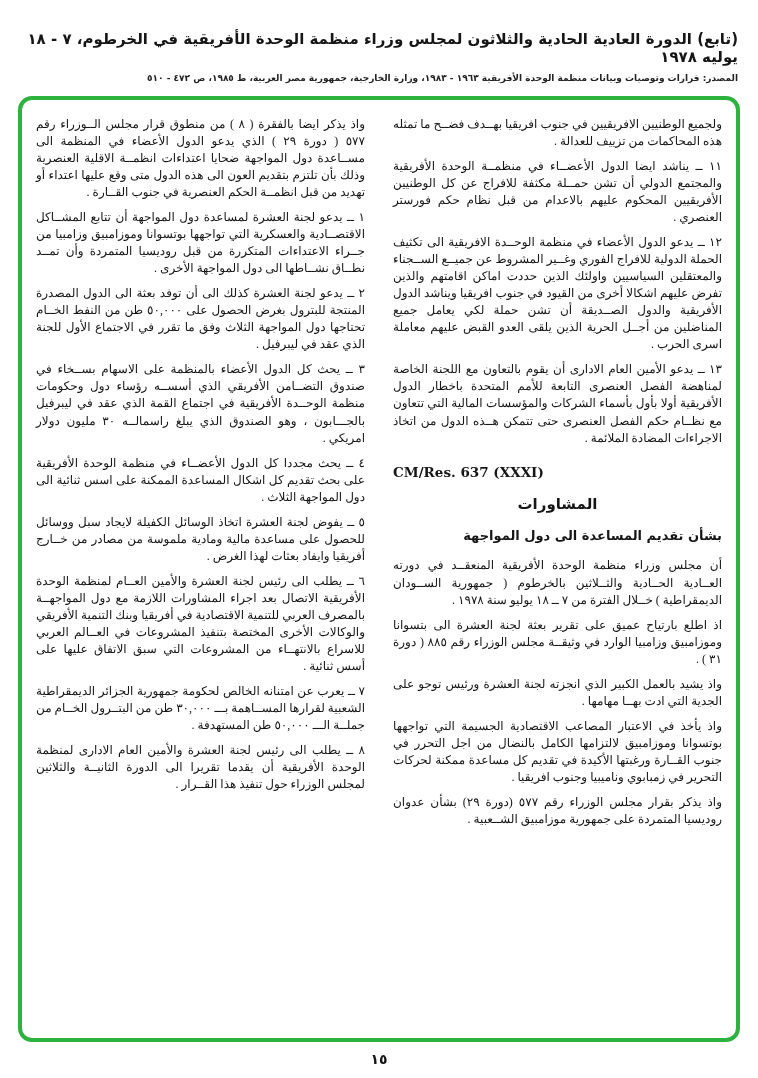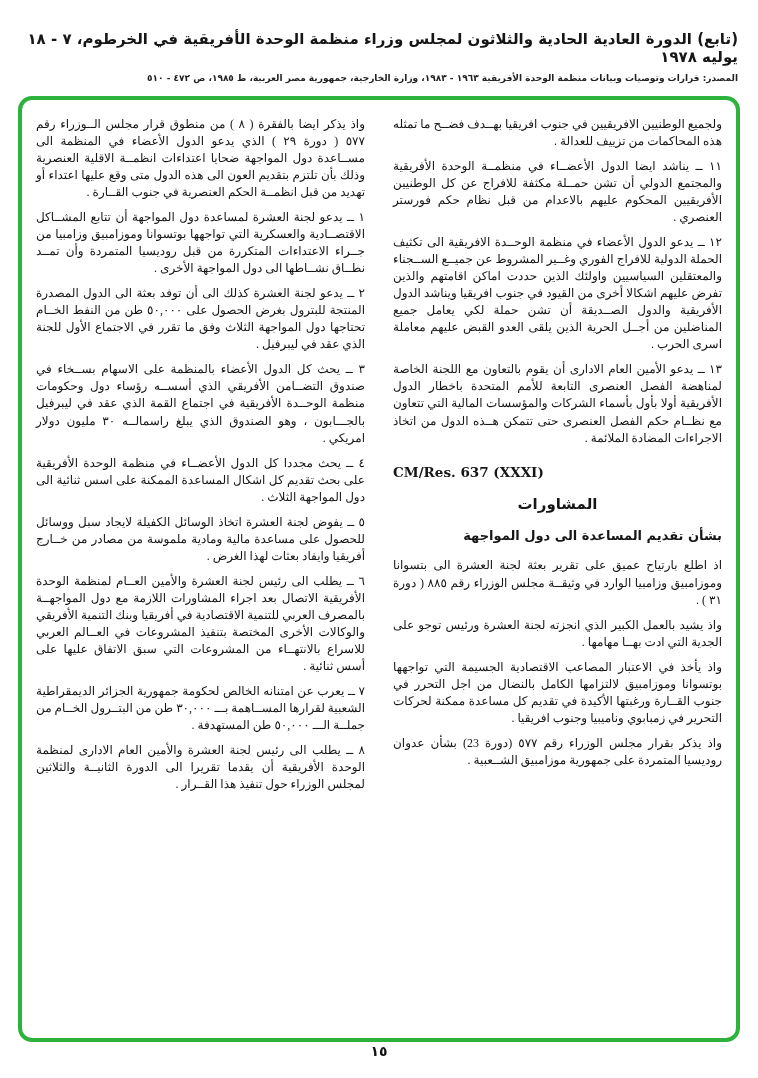--- a/index.html
+++ b/index.html
@@ -76,21 +76,21 @@
   .res-subtitle {
     text-align: right;
     font-weight: bold;
     font-size: 13px;
     margin: 0 0 12px 0;
   }
   .page-number {
     text-align: center;
     font-weight: bold;
     font-size: 14px;
-    margin-top: 1px;
+    margin-top: 9px;
     direction: rtl;
   }
 </style>
 </head>
 <body>
 
 <header class="page-header">
   <div class="header-line1">(تابع) الدورة العادية الحادية والثلاثون لمجلس وزراء منظمة الوحدة الأفريقية في الخرطوم، ٧ - ١٨ يوليه ١٩٧٨</div>
   <div class="header-line2">المصدر: قرارات وتوصيات وبيانات منظمة الوحدة الأفريقية ١٩٦٣ - ١٩٨٣، وزارة الخارجية، جمهورية مصر العربية، ط ١٩٨٥، ص ٤٧٢ - ٥١٠</div>
 </header>
@@ -101,24 +101,25 @@
     <div class="col" lang="ar">
       <p>ولجميع الوطنيين الافريقيين في جنوب افريقيا بهــدف فضــح ما تمثله هذه المحاكمات من تزييف للعدالة .</p>
       <p>١١ ــ يناشد ايضا الدول الأعضــاء في منظمــة الوحدة الأفريقية والمجتمع الدولي أن تشن حمــلة مكثفة للافراج عن كل الوطنيين الأفريقيين المحكوم عليهم بالاعدام من قبل نظام حكم فورستر العنصري .</p>
       <p>١٢ ــ يدعو الدول الأعضاء في منظمة الوحــدة الافريقية الى تكثيف الحملة الدولية للافراج الفوري وغــير المشروط عن جميــع الســجناء والمعتقلين السياسيين واولئك الذين حددت اماكن اقامتهم والذين تفرض عليهم اشكالا أخرى من القيود في جنوب افريقيا ويناشد الدول الأفريقية والدول الصــديقة أن تشن حملة لكي يعامل جميع المناضلين من أجــل الحرية الذين يلقى العدو القبض عليهم معاملة اسرى الحرب .</p>
       <p>١٣ ــ يدعو الأمين العام الادارى أن يقوم بالتعاون مع اللجنة الخاصة لمناهضة الفصل العنصرى التابعة للأمم المتحدة باخطار الدول الأفريقية أولا بأول بأسماء الشركات والمؤسسات المالية التي تتعاون مع نظــام حكم الفصل العنصرى حتى تتمكن هــذه الدول من اتخاذ الاجراءات المضادة الملائمة .</p>
 
       <div class="res-ref">CM/Res. 637 (XXXI)</div>
       <div class="res-title">المشاورات</div>
       <div class="res-subtitle">بشأن تقديم المساعدة الى دول المواجهة</div>
 
+      <p>أن مجلس وزراء منظمة الوحدة الأفريقية المنعقــد في دورته العــادية الحــادية والثــلاثين بالخرطوم ( جمهورية الســودان الديمقراطية ) خــلال الفترة من ٧ ــ ١٨ يوليو سنة ١٩٧٨ .</p>
       <p>اذ اطلع بارتياح عميق على تقرير بعثة لجنة العشرة الى بتسوانا وموزامبيق وزامبيا الوارد في وثيقــة مجلس الوزراء رقم ٨٨٥ ( دورة ٣١ ) .</p>
       <p>واذ يشيد بالعمل الكبير الذي انجزته لجنة العشرة ورئيس توجو على الجدية التي ادت بهــا مهامها .</p>
       <p>واذ يأخذ في الاعتبار المصاعب الاقتصادية الجسيمة التي تواجهها بوتسوانا وموزامبيق لالتزامها الكامل بالنضال من اجل التحرر في جنوب القــارة ورغبتها الأكيدة في تقديم كل مساعدة ممكنة لحركات التحرير في زمبابوي وناميبيا وجنوب افريقيا .</p>
-      <p>واذ يذكر بقرار مجلس الوزراء رقم ٥٧٧ (دورة 23) بشأن عدوان روديسيا المتمردة على جمهورية موزامبيق الشــعبية .</p>
+      <p>واذ يذكر بقرار مجلس الوزراء رقم ٥٧٧ (دورة ٢٩) بشأن عدوان روديسيا المتمردة على جمهورية موزامبيق الشــعبية .</p>
     </div>
 
     <div class="col" lang="ar">
       <p>واذ يذكر ايضا بالفقرة ( ٨ ) من منطوق قرار مجلس الــوزراء رقم ٥٧٧ ( دورة ٢٩ ) الذي يدعو الدول الأعضاء في المنظمة الى مســاعدة دول المواجهة ضحايا اعتداءات انظمــة الاقلية العنصرية وذلك بأن تلتزم بتقديم العون الى هذه الدول متى وقع عليها اعتداء أو تهديد من قبل انظمــة الحكم العنصرية في جنوب القــارة .</p>
       <p>١ ــ يدعو لجنة العشرة لمساعدة دول المواجهة أن تتابع المشــاكل الاقتصــادية والعسكرية التي تواجهها بوتسوانا وموزامبيق وزامبيا من جــراء الاعتداءات المتكررة من قبل روديسيا المتمردة وأن تمــد نطــاق نشــاطها الى دول المواجهة الأخرى .</p>
       <p>٢ ــ يدعو لجنة العشرة كذلك الى أن توفد بعثة الى الدول المصدرة المنتجة للبترول بغرض الحصول على ٥٠,٠٠٠ طن من النفط الخــام تحتاجها دول المواجهة الثلاث وفق ما تقرر في الاجتماع الأول للجنة الذي عقد في ليبرفيل .</p>
       <p>٣ ــ يحث كل الدول الأعضاء بالمنظمة على الاسهام بســخاء في صندوق التضــامن الأفريقي الذي أسســه رؤساء دول وحكومات منظمة الوحــدة الأفريقية في اجتماع القمة الذي عقد في ليبرفيل بالجـــابون ، وهو الصندوق الذي يبلغ راسمالــه ٣٠ مليون دولار امريكي .</p>
       <p>٤ ــ يحث مجددا كل الدول الأعضــاء في منظمة الوحدة الأفريقية على بحث تقديم كل اشكال المساعدة الممكنة على اسس ثنائية الى دول المواجهة الثلاث .</p>
       <p>٥ ــ يفوض لجنة العشرة اتخاذ الوسائل الكفيلة لايجاد سبل ووسائل للحصول على مساعدة مالية ومادية ملموسة من مصادر من خــارج أفريقيا وايفاد بعثات لهذا الغرض .</p>
       <p>٦ ــ يطلب الى رئيس لجنة العشرة والأمين العــام لمنظمة الوحدة الأفريقية الاتصال بعد اجراء المشاورات اللازمة مع دول المواجهــة بالمصرف العربي للتنمية الاقتصادية في أفريقيا وبنك التنمية الأفريقي والوكالات الأخرى المختصة بتنفيذ المشروعات في العــالم العربي للاسراع بالانتهــاء من المشروعات التي سبق الاتفاق عليها على أسس ثنائية .</p>

